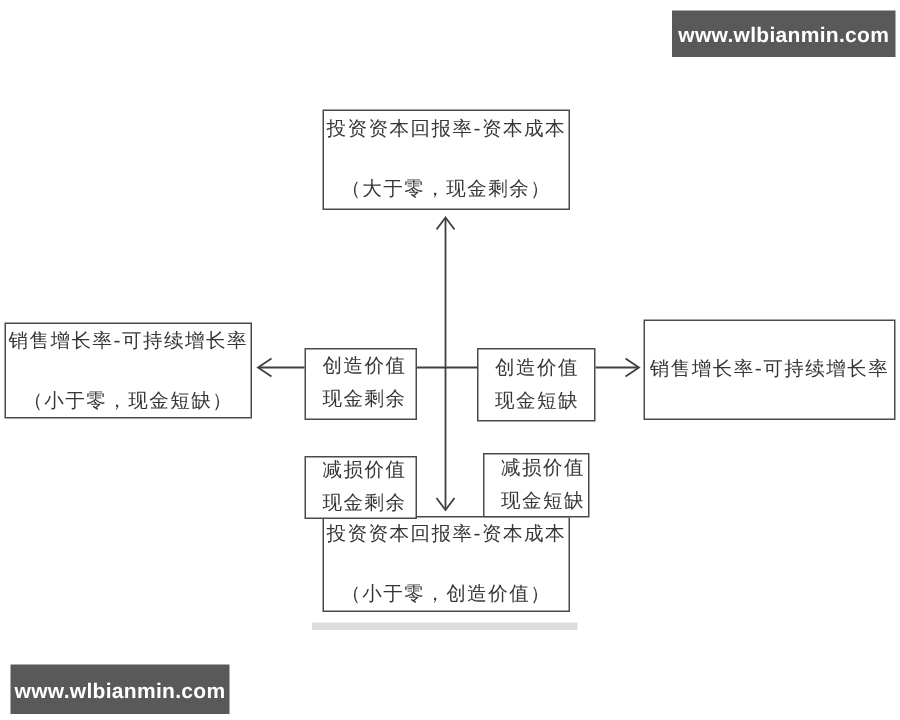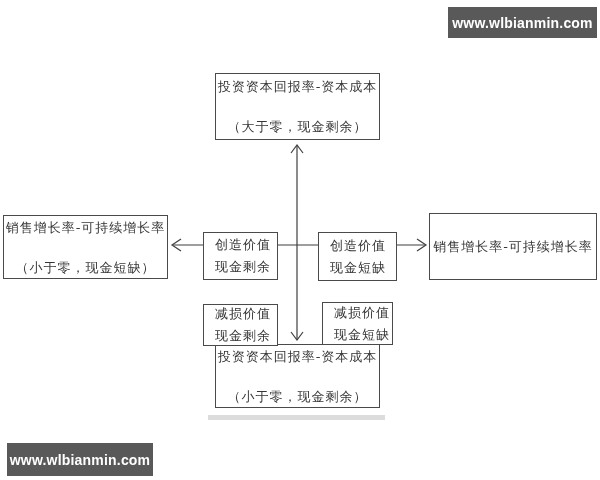--- a/index.html
+++ b/index.html
@@ -109,21 +109,21 @@
     </g>
   </svg>
 
   <div class="dbox box-top">
     <span>投资资本回报率-资本成本</span>
     <span>（大于零，现金剩余）</span>
   </div>
 
   <div class="dbox box-bottom">
     <span>投资资本回报率-资本成本</span>
-    <span>（小于零，现金剩余）</span>
+    <span>（小于零，创造价值）</span>
   </div>
 
   <div class="dbox box-left">
     <span>销售增长率-可持续增长率</span>
     <span>（小于零，现金短缺）</span>
   </div>
 
   <div class="dbox box-right">
     <span>销售增长率-可持续增长率</span>
   </div>

